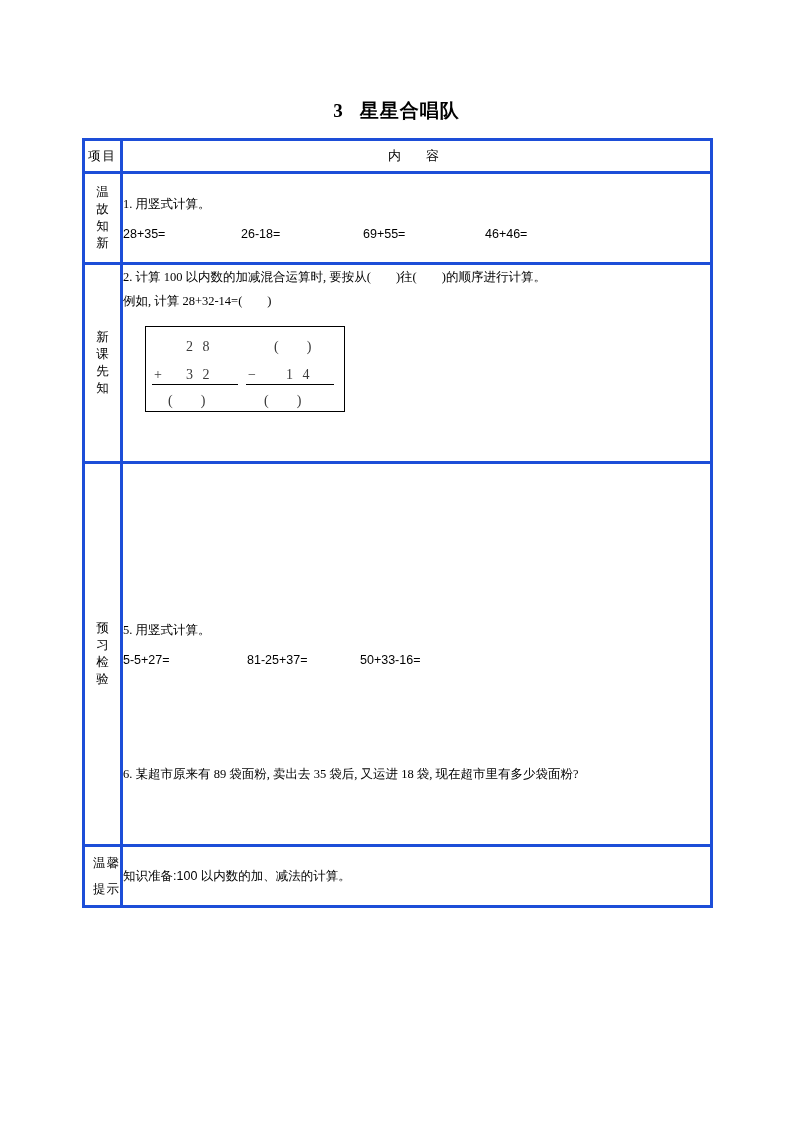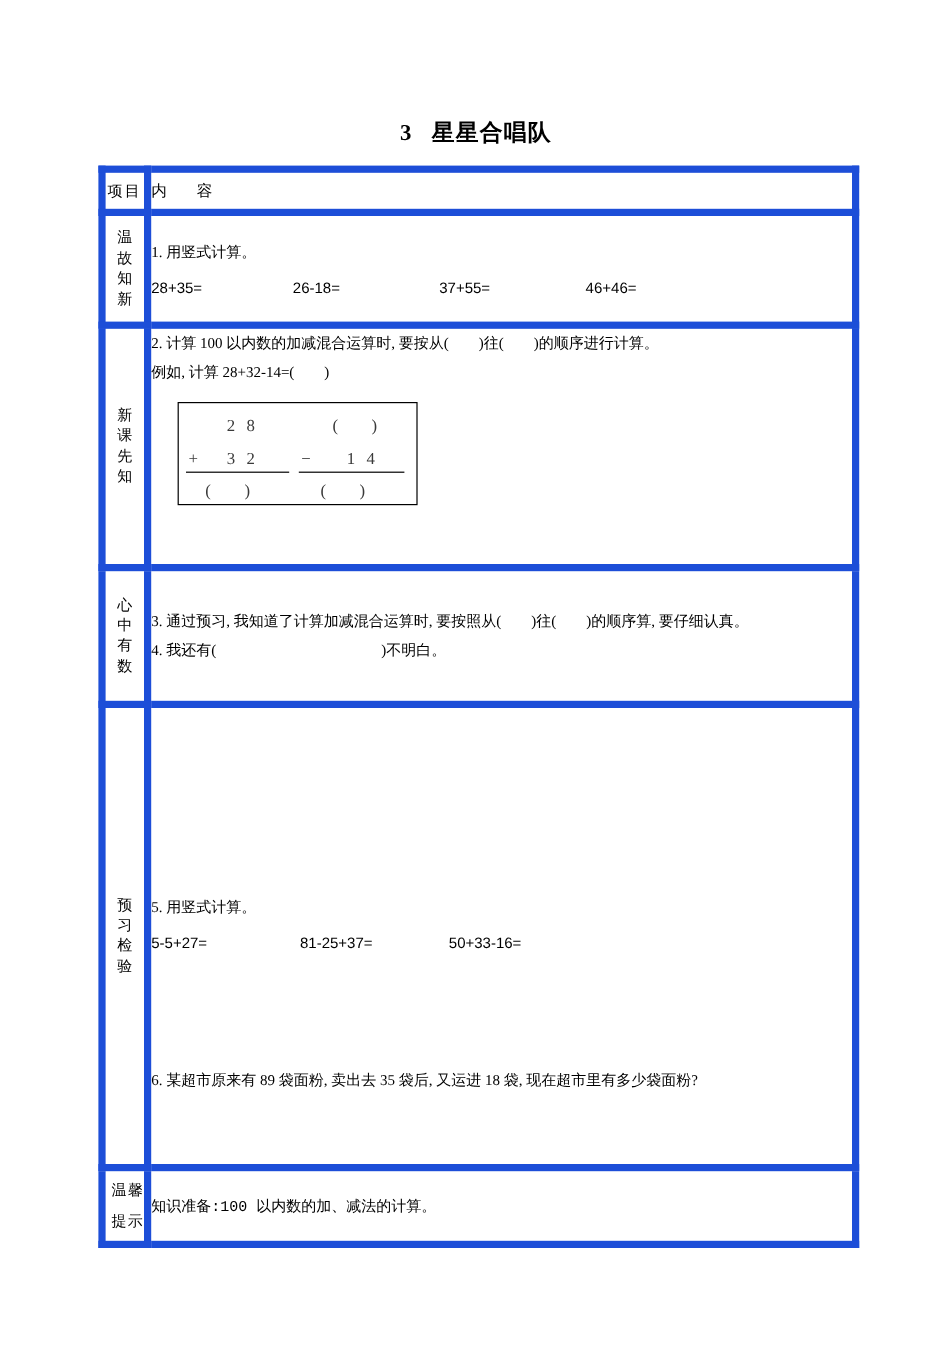--- a/index.html
+++ b/index.html
@@ -44,40 +44,40 @@
   
   .sheet {
     position: absolute;
     left: 82px;
     top: 138px;
     width: 628px;
     border-collapse: collapse;
     table-layout: fixed;
   }
   .sheet td {
-    border: 6px solid #1d4ed8;
+    border: 3px solid #1d4ed8;
     vertical-align: middle;
     padding: 0;
     margin-left: 10px;
   }
 
   col.c-label { width: 38px; }
   col.c-body  { width: 590px; }
 
   
   .hdr-label {
     height: 30px;
     text-align: center;
     font-size: 12.5px;
     letter-spacing: 2px;
     font-family: "Liberation Serif", "DejaVu Serif", serif;
   }
   .hdr-body {
     height: 30px;
-    text-align: left;
+    text-align: center;
     font-size: 13px;
     letter-spacing: 6px;
     font-family: "Liberation Serif", "DejaVu Serif", serif;
   }
 
   
   .vlabel {
     text-align: center;
     font-size: 12.5px;
     line-height: 1.38;
@@ -153,21 +153,21 @@
   
   .vc-a-res   { left: 22px;  top: 60px; letter-spacing: 0; }
   .vc-b-res   { left: 118px; top: 60px; letter-spacing: 0; }
 
   .paren-sm { letter-spacing: 0; }
 
   
   .tip-body {
     padding: 14px 8px 14px 14px;
     font-size: 12.5px;
-    font-family: Liberation Mono, monospace;
+    font-family: Liberation Sans, sans-serif;
   }
   .tip-label {
     text-align: right;
     font-size: 12.5px;
     line-height: 2.1;
     letter-spacing: 1px;
     font-family: "Liberation Serif", "DejaVu Serif", serif;
   }
   .tip-label .vtxt { display: block; }
 </style>
@@ -194,21 +194,21 @@
 
       <tr>
         <td class="vlabel" style="height:88px;">
           <span class="vtxt">温故知新</span>
         </td>
         <td class="body-cell">
           <div class="line">1. 用竖式计算。</div>
           <div class="eqrow">
             <span class="eq" style="left:0px;">28+35=</span>
             <span class="eq" style="left:118px;">26-18=</span>
-            <span class="eq" style="left:240px;">37+55=</span>
+            <span class="eq" style="left:240px;">69+55=</span>
             <span class="eq" style="left:362px;">46+46=</span>
           </div>
         </td>
       </tr>
 
       <tr>
         <td class="vlabel" style="height:196px;">
           <span class="vtxt">新课先知</span>
         </td>
         <td class="body-cell" style="vertical-align:top;">
@@ -229,41 +229,32 @@
               <span class="vc-rule vc-rule-a"></span>
               <span class="vc-rule vc-rule-b"></span>
 
               <span class="vc-item vc-a-res">(　　)</span>
               <span class="vc-item vc-b-res">(　　)</span>
             </div>
           </div>
         </td>
       </tr>
 
-      <tr>
-        <td class="vlabel" style="height:108px;">
-          <span class="vtxt">心中有数</span>
-        </td>
-        <td class="body-cell">
-          <div class="line">3. 通过预习, 我知道了计算加减混合运算时, 要按照从(　　)往(　　)的顺序算, 要仔细认真。</div>
-          <div class="line">4. 我还有(　　　　　　　　　　　)不明白。</div>
-        </td>
-      </tr>
 
       <tr>
         <td class="vlabel" style="height:380px;">
           <span class="vtxt">预习检验</span>
         </td>
         <td class="body-cell" style="vertical-align:top; padding-top:16px;">
           <div style="height:138px;"></div>
           <div class="line">5. 用竖式计算。</div>
           <div class="eqrow">
             <span class="eq" style="left:0px;">5-5+27=</span>
             <span class="eq" style="left:124px;">81-25+37=</span>
-            <span class="eq" style="left:248px;">50+33-16=</span>
+            <span class="eq" style="left:237px;">50+33-16=</span>
           </div>
           <div style="height:92px;"></div>
           <div class="line">6. 某超市原来有 89 袋面粉, 卖出去 35 袋后, 又运进 18 袋, 现在超市里有多少袋面粉?</div>
         </td>
       </tr>
 
       <tr>
         <td class="tip-label" style="height:58px;">
           <span class="vtxt">温馨</span>
           <span class="vtxt">提示</span>

